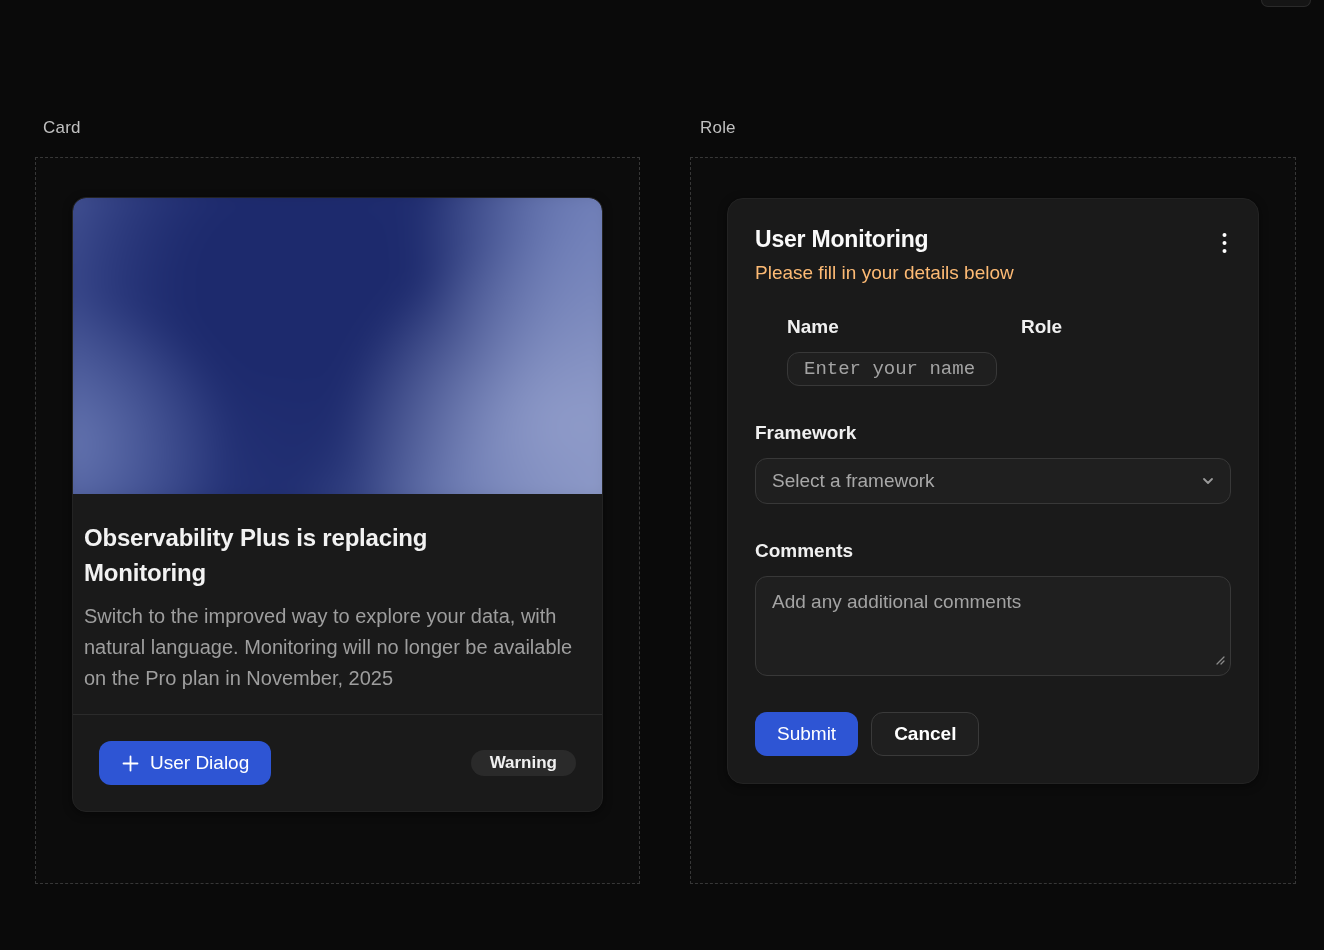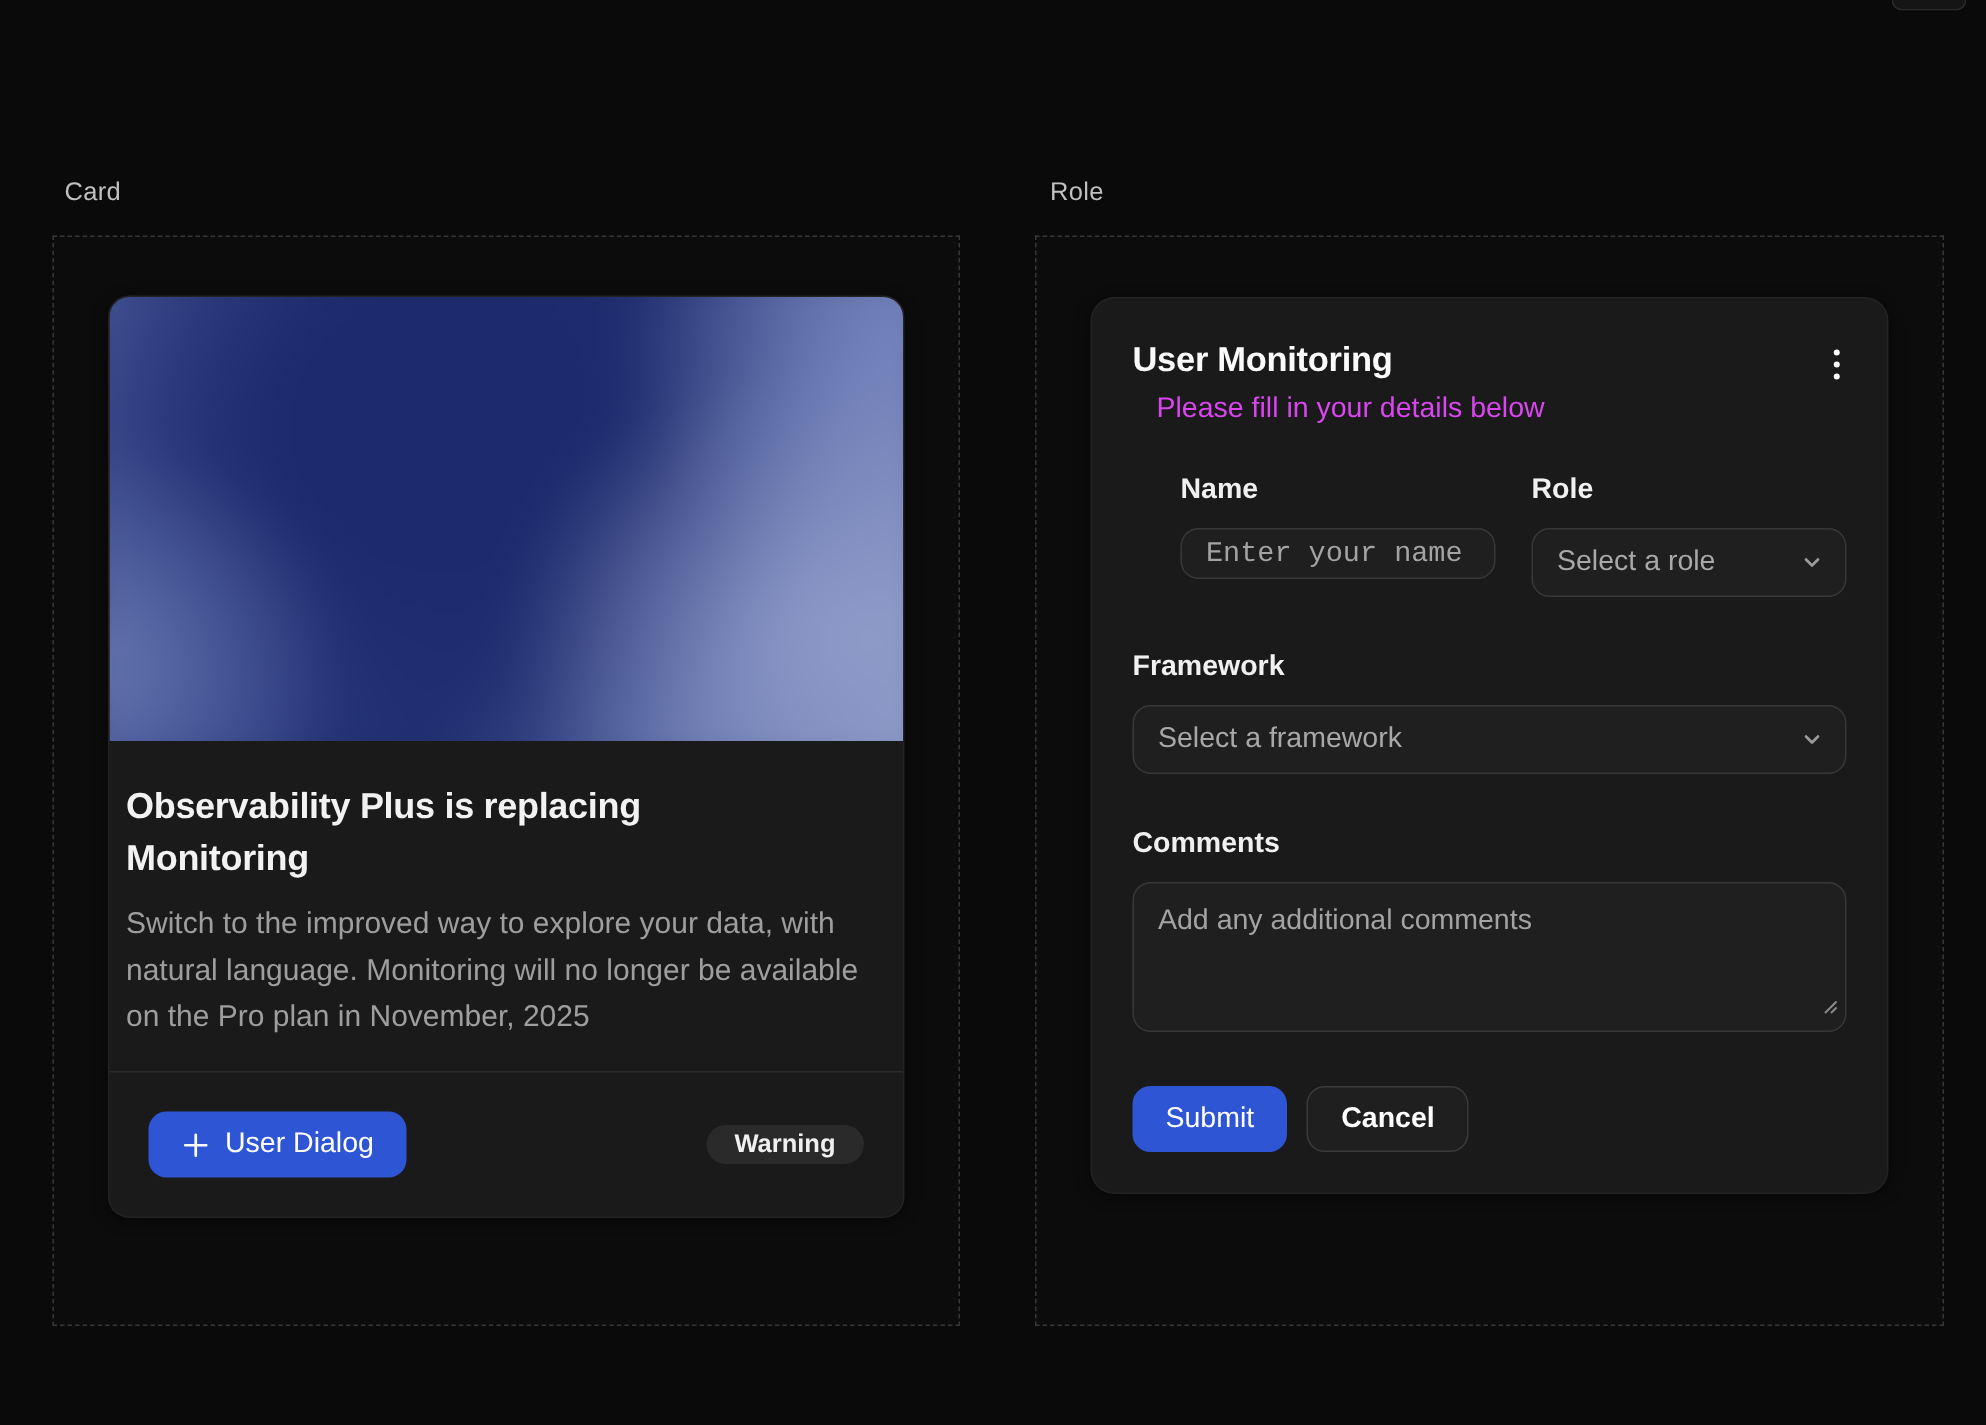--- a/index.html
+++ b/index.html
@@ -91,21 +91,21 @@
   .form-card {
     width: 532px; margin: 40px auto 0;
     background: #1a1a1a;
     border: 1px solid #232323;
     border-radius: 16px;
     padding: 27px;
     box-shadow: 0 2px 10px rgba(0,0,0,.45);
   }
   .form-header { display: flex; align-items: flex-start; justify-content: space-between; }
   .form-title { font-size: 23px; font-weight: 700; color: #fafafa; letter-spacing: -.2px; }
-  .form-subtitle { margin-top: 9px; font-size: 19px; color: #d946ef; margin-left: 16px; }
+  .form-subtitle { margin-top: 9px; font-size: 19px; color: #fdba74; }
   .kebab { padding: 6px 4px; cursor: pointer; display: inline-flex; }
 
   .field-row {
     display: grid; grid-template-columns: 1fr 1fr; gap: 24px;
     margin-top: 32px;
     margin-left: 32px;
   }
   .field { margin-top: 0; }
   .field-block { margin-top: 36px; }
   .field-label {
@@ -193,28 +193,20 @@
       </span>
     </div>
 
     <div class="field-row">
       <div class="field">
         <label class="field-label">Name</label>
         <input class="text-input" type="text" placeholder="Enter your name" style="">
       </div>
       <div class="field">
         <label class="field-label">Role</label>
-        <div class="select">
-          <span>Select a role</span>
-          <span style="display:inline-flex">
-            <svg width="16" height="16" viewBox="0 0 16 16">
-              <path d="M4 6l4 4 4-4" stroke="#9b9b9b" stroke-width="1.8" stroke-linecap="round" stroke-linejoin="round" fill="none"></path>
-            </svg>
-          </span>
-        </div>
       </div>
     </div>
 
     <div class="field-block">
       <label class="field-label">Framework</label>
       <div class="select">
         <span>Select a framework</span>
         <span style="display:inline-flex">
           <svg width="16" height="16" viewBox="0 0 16 16">
             <path d="M4 6l4 4 4-4" stroke="#9b9b9b" stroke-width="1.8" stroke-linecap="round" stroke-linejoin="round" fill="none"></path>

